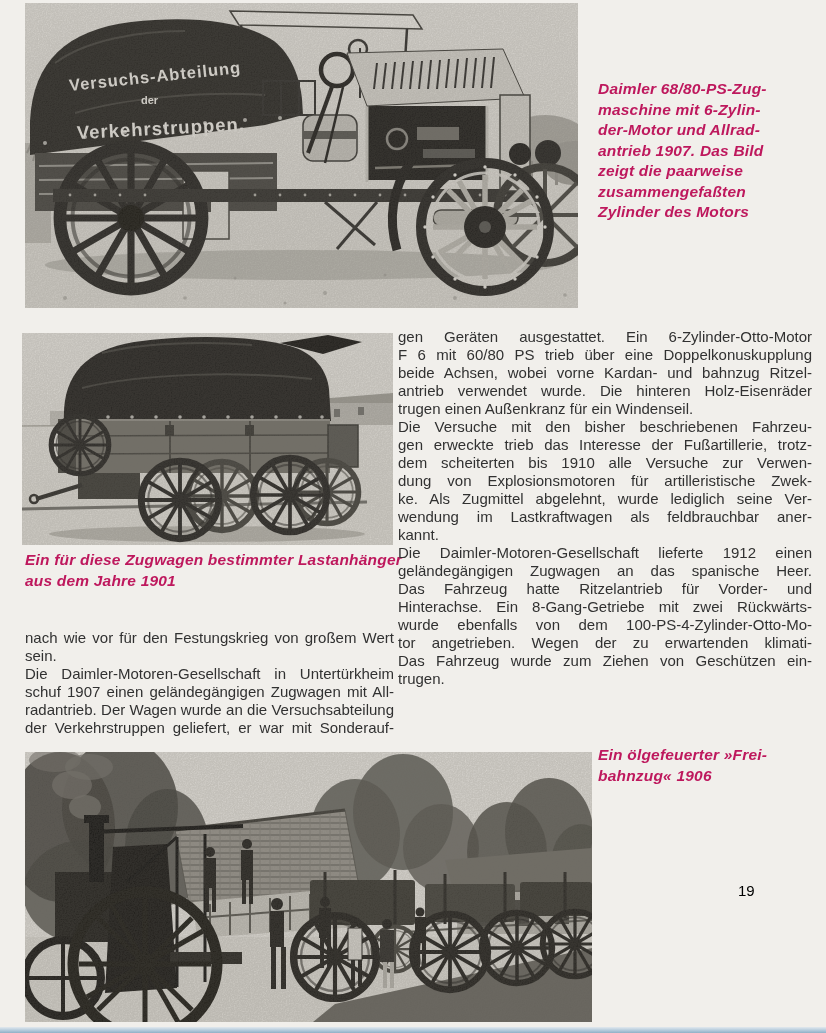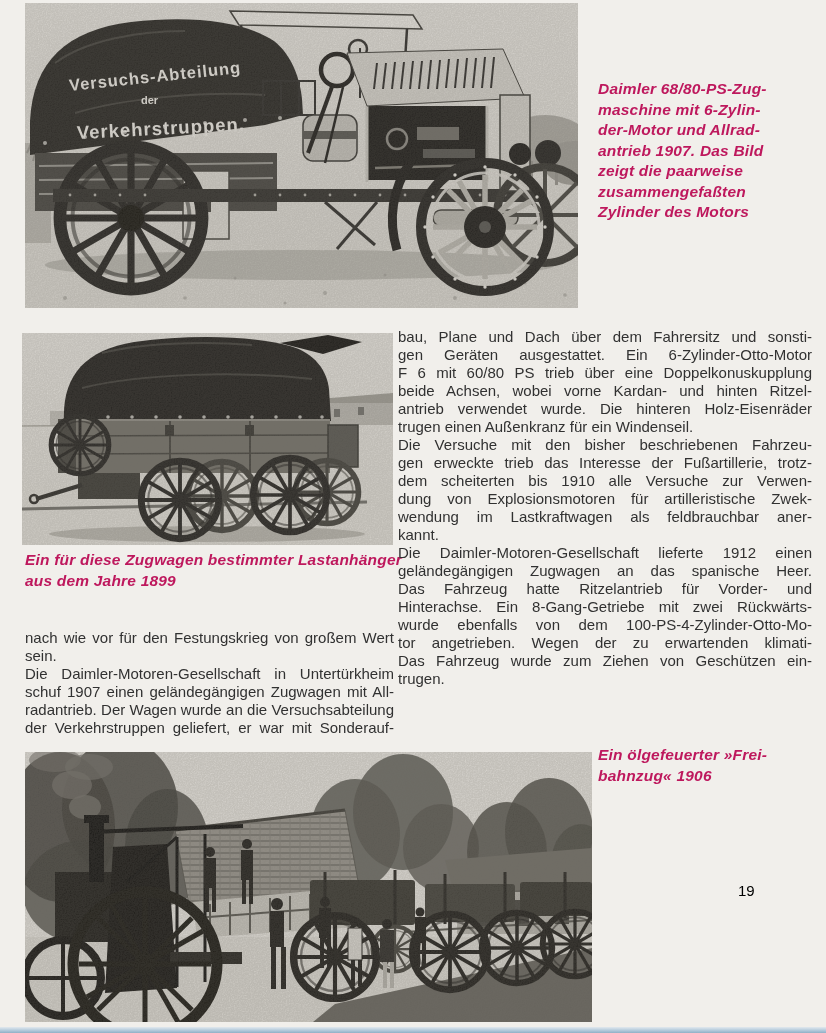--- a/index.html
+++ b/index.html
@@ -310,45 +310,45 @@
       <use href="#wh" x="270" y="124" width="70" height="70" style="color:#413f39"></use>
       <use href="#wh" x="115" y="124" width="86" height="86" style="color:#23211e"></use>
       <use href="#wh" x="227" y="121" width="82" height="82" style="color:#23211e"></use>
     </g>
     <rect width="371" height="212" filter="url(#grain)" opacity=".28"></rect>
   </svg>
 
   <div class="cap" style="left:25px;top:550px;width:372px">
 
   <div class="cln">Ein für diese Zugwagen bestimmter Lastanhänger</div>
-      <div class="cln">aus dem Jahre 1899</div>
+      <div class="cln">aus dem Jahre 1901</div>
     </div>
 
   <div class="body-col" style="left:25px;top:629px;width:369px">
 
   <div class="ln">nach wie vor für den Festungskrieg von großem Wert</div>
       <div class="ln end">sein.</div>
       <div class="ln">Die Daimler-Motoren-Gesellschaft in Untertürkheim</div>
       <div class="ln">schuf 1907 einen geländegängigen Zugwagen mit All-</div>
       <div class="ln">radantrieb. Der Wagen wurde an die Versuchsabteilung</div>
       <div class="ln">der Verkehrstruppen geliefert, er war mit Sonderauf-</div>
     </div>
 
   <div class="body-col" style="left:398px;top:328px;width:414px">
 
-  <div class="ln">bau, Plane und Dach über dem Fahrersitz und sonsti-</div>
       <div class="ln">gen Geräten ausgestattet. Ein 6-Zylinder-Otto-Motor</div>
       <div class="ln">F 6 mit 60/80 PS trieb über eine Doppelkonuskupplung</div>
-      <div class="ln">beide Achsen, wobei vorne Kardan- und hinten Ritzel-</div>
+      <div class="ln">beide Achsen, wobei vorne Kardan- und bahnzug Ritzel-</div>
       <div class="ln">antrieb verwendet wurde. Die hinteren Holz-Eisenräder</div>
       <div class="ln end">trugen einen Außenkranz für ein Windenseil.</div>
       <div class="ln">Die Versuche mit den bisher beschriebenen Fahrzeu-</div>
       <div class="ln">gen erweckte trieb das Interesse der Fußartillerie, trotz-</div>
       <div class="ln">dem scheiterten bis 1910 alle Versuche zur Verwen-</div>
       <div class="ln">dung von Explosionsmotoren für artilleristische Zwek-</div>
+      <div class="ln">ke. Als Zugmittel abgelehnt, wurde lediglich seine Ver-</div>
       <div class="ln">wendung im Lastkraftwagen als feldbrauchbar aner-</div>
       <div class="ln end">kannt.</div>
       <div class="ln">Die Daimler-Motoren-Gesellschaft lieferte 1912 einen</div>
       <div class="ln">geländegängigen Zugwagen an das spanische Heer.</div>
       <div class="ln">Das Fahrzeug hatte Ritzelantrieb für Vorder- und</div>
       <div class="ln">Hinterachse. Ein 8-Gang-Getriebe mit zwei Rückwärts-</div>
       <div class="ln">wurde ebenfalls von dem 100-PS-4-Zylinder-Otto-Mo-</div>
       <div class="ln">tor angetrieben. Wegen der zu erwartenden klimati-</div>
       <div class="ln">Das Fahrzeug wurde zum Ziehen von Geschützen ein-</div>
       <div class="ln end">trugen.</div>

